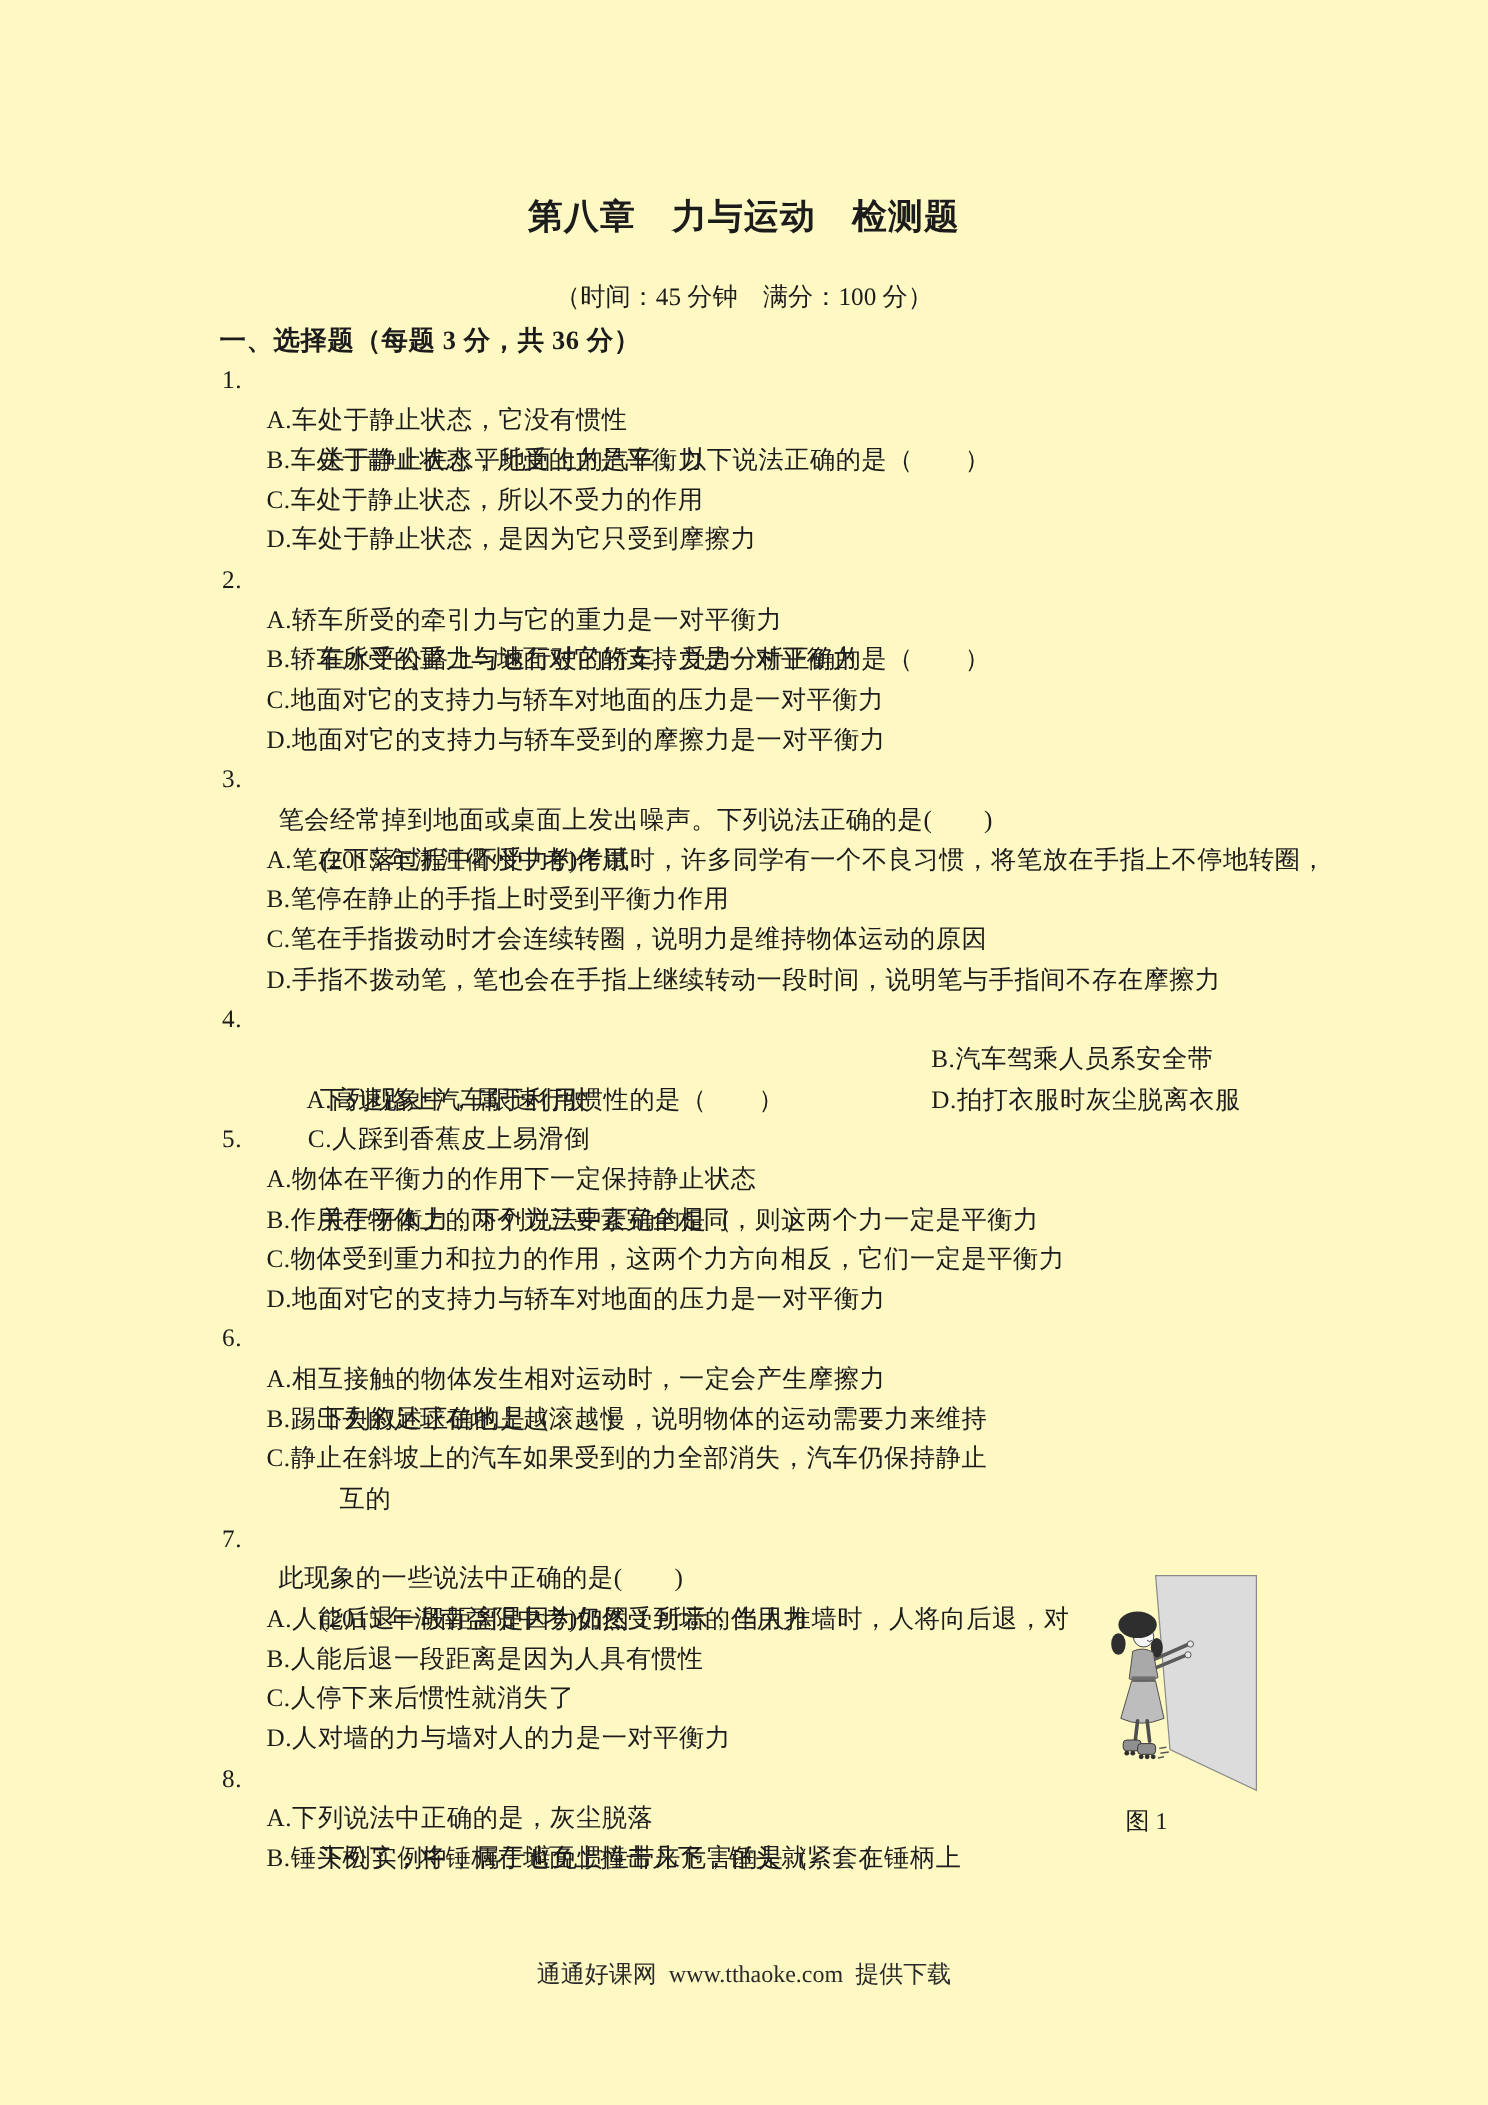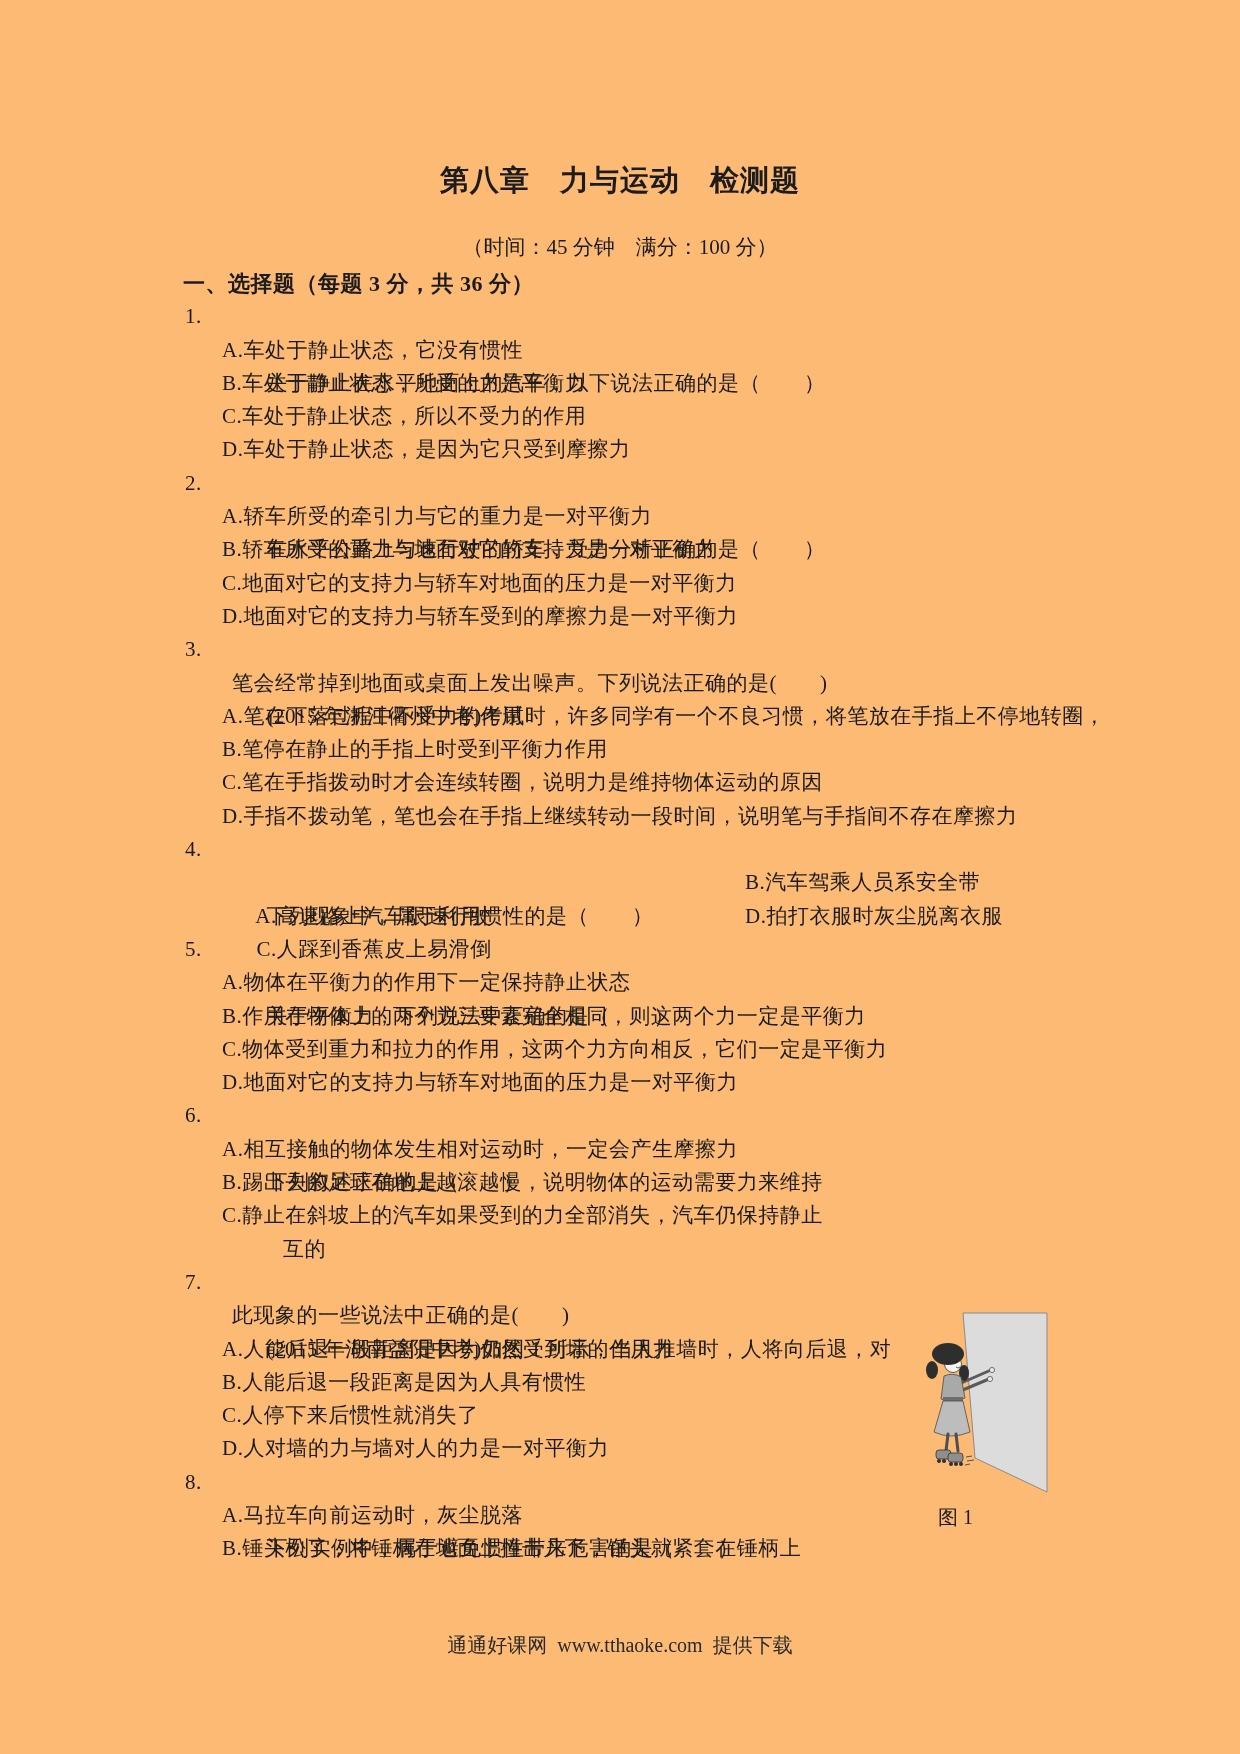--- a/index.html
+++ b/index.html
@@ -1,20 +1,20 @@
 <!DOCTYPE html>
 <html><head>
 <meta charset="utf-8">
 <style>
   html, body { margin: 0; padding: 0; background: #ffffff; }
   .page {
     position: relative;
     width: 1240px;
     height: 1754px;
-    background: #fdba74;
+    background: #fef9c3;
     font-family: "Liberation Serif", "DejaVu Serif", serif;
     color: #1c1c1c;
     overflow: hidden;
   }
   .title {
     position: absolute;
     left: 0; top: 161px;
     width: 1240px;
     text-align: center;
     font-size: 29px;
@@ -52,21 +52,21 @@
   .qnum {
     position: absolute;
     left: 185px;
     top: 0;
   }
   .stem { padding-left: 10px; }      
   .line.stem2 { padding-left: 232px; }  
   .line.cont  { padding-left: 246px; margin-left: 37px; }  
   .col2 {
     position: absolute;
-    left: 745px;
+    left: 776px;
     top: 0;
   }
   .figure {
     position: absolute;
     left: 880px; top: 1300px;
     width: 180px; height: 210px;
   }
   .fig-caption {
     position: absolute;
     left: 938px; top: 1504px;
@@ -160,21 +160,21 @@
     <div class="line stem2">此现象的一些说法中正确的是(　　)</div>
     <div class="line">A.人能后退一段距离是因为仍然受到墙的作用力</div>
     <div class="line">B.人能后退一段距离是因为人具有惯性</div>
     <div class="line">C.人停下来后惯性就消失了</div>
     <div class="line">D.人对墙的力与墙对人的力是一对平衡力</div>
 
     <div class="line">
       <span class="qnum">8.</span>
       <span class="stem">下列实例中，属于避免惯性带来危害的是（　　）</span>
     </div>
-    <div class="line">A.马拉车向前运动时，灰尘脱落</div>
+    <div class="line">A.下列说法中正确的是，灰尘脱落</div>
     <div class="line">B.锤头松了，将锤柄在地面上撞击几下，锤头就紧套在锤柄上</div>
   </div>
 
   <svg class="figure" viewBox="0 0 180 210" xmlns="http://www.w3.org/2000/svg">
     <polygon points="83,13 167,13 167,192 95,158" fill="#dcdcdc" stroke="#8a8a8a" stroke-width="1"></polygon>
     <g>
       <path d="M79,84 L111,70" stroke="#5a5a5a" stroke-width="3" stroke-linecap="round" fill="none"></path>
       <path d="M78,92 L109,79" stroke="#5a5a5a" stroke-width="3" stroke-linecap="round" fill="none"></path>
       <circle cx="112" cy="70" r="2.6" fill="#e8e8e8" stroke="#444444" stroke-width="0.7"></circle>
       <circle cx="110" cy="79" r="2.6" fill="#e8e8e8" stroke="#444444" stroke-width="0.7"></circle>

